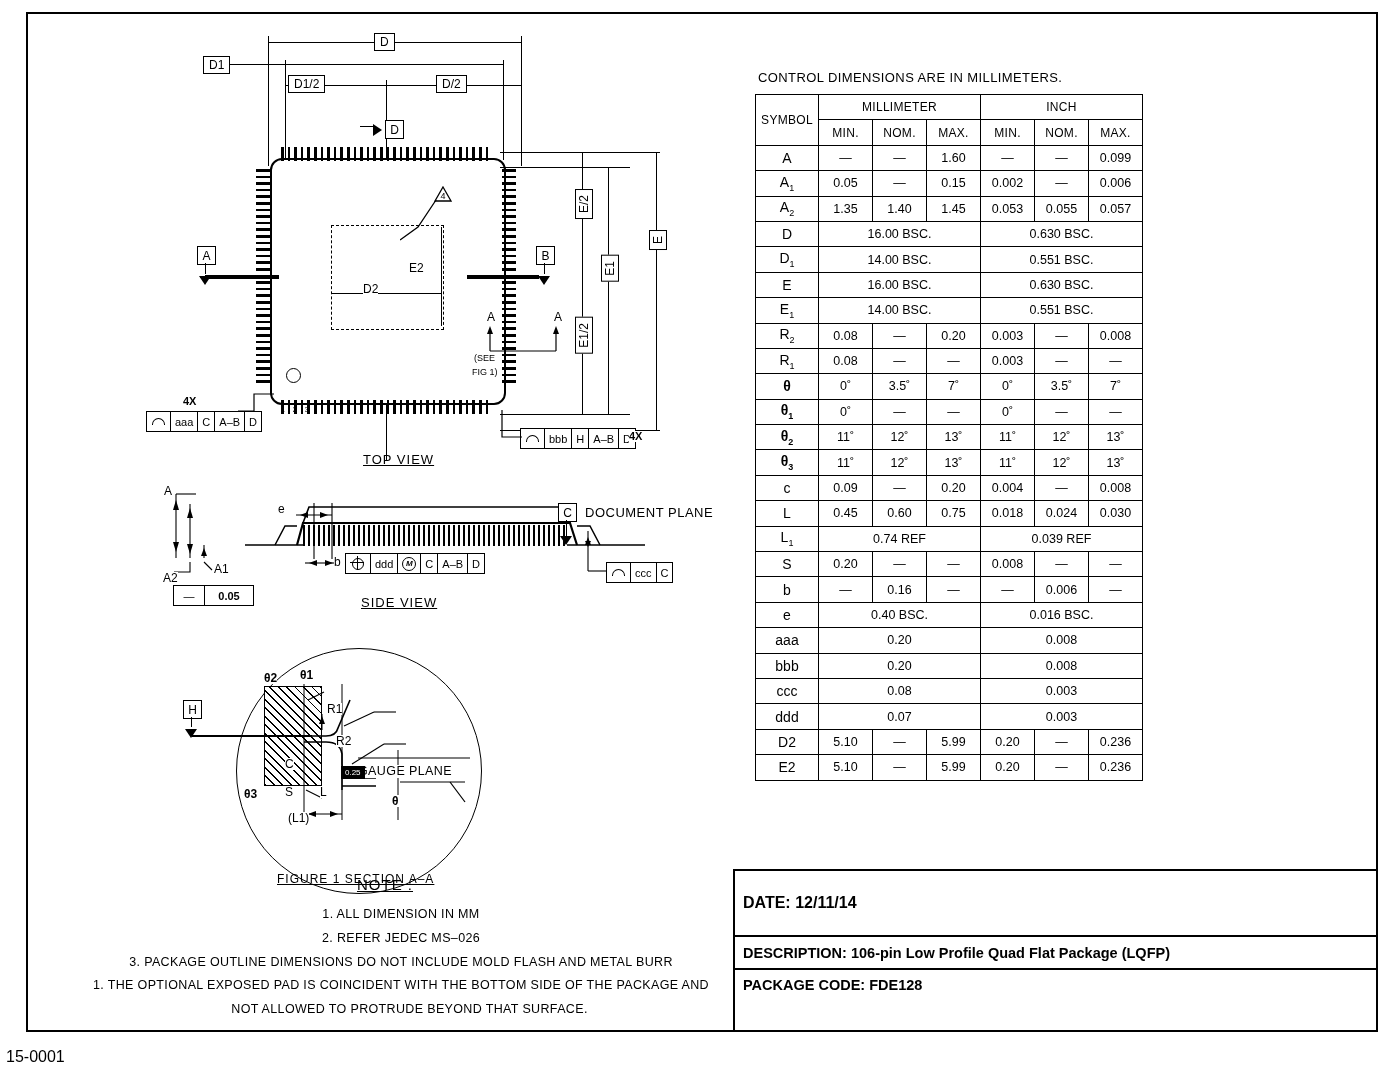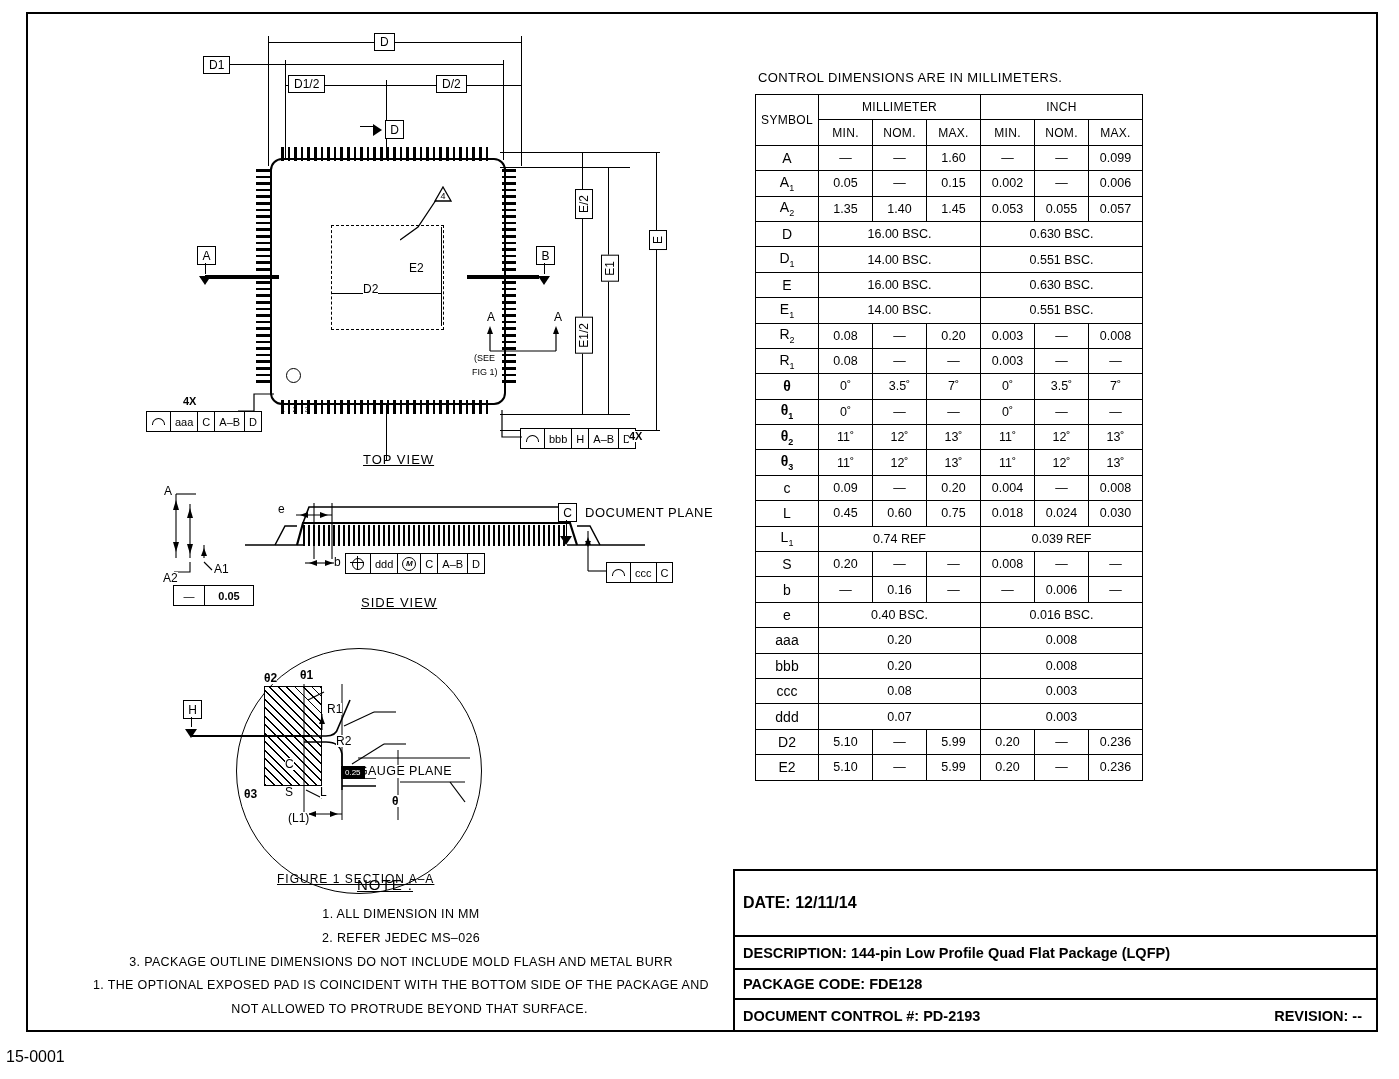--- a/index.html
+++ b/index.html
@@ -709,24 +709,20 @@
       <div style="font-size: 12.5px; line-height: 1.9; letter-spacing: 0.35px; white-space: nowrap;">1. THE OPTIONAL EXPOSED PAD IS COINCIDENT WITH THE BOTTOM SIDE OF THE PACKAGE AND</div>
       <div style="font-size: 12.5px; line-height: 1.9; letter-spacing: 0.35px; white-space: nowrap; padding-left: 17px;">NOT ALLOWED TO PROTRUDE BEYOND THAT SURFACE.</div>
     </div>
 </div>
 
 <div class="abs" id="title-block">
   <div class="tb-row" style="height:66px;justify-content:space-between;">
     <div class="tb-text" style="font-size:16px;padding-right:6px;">DATE: 12/11/14</div>
   </div>
   <div class="tb-row" style="height:33px;">
-    <div class="tb-text">DESCRIPTION: 144-pin Low Profile Quad Flat Package (LQFP)</div>
+    <div class="tb-text">DESCRIPTION: 106-pin Low Profile Quad Flat Package (LQFP)</div>
   </div>
   <div class="tb-row" style="height:30px;">
     <div class="tb-text">PACKAGE CODE: FDE128</div>
   </div>
-  <div class="tb-row" style="height:31px;justify-content:space-between;">
-    <div class="tb-text">DOCUMENT CONTROL #: PD-2193</div>
-    <div class="tb-text" style="padding-right:6px;">REVISION: --</div>
-  </div>
 </div>
 
 <div class="abs" id="sheet-code">15-0001</div>
 
 </body></html>

